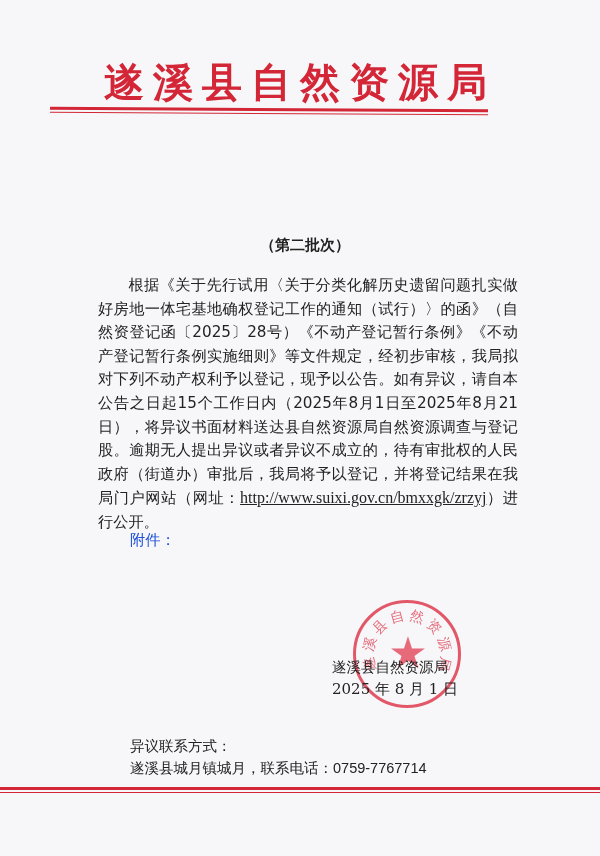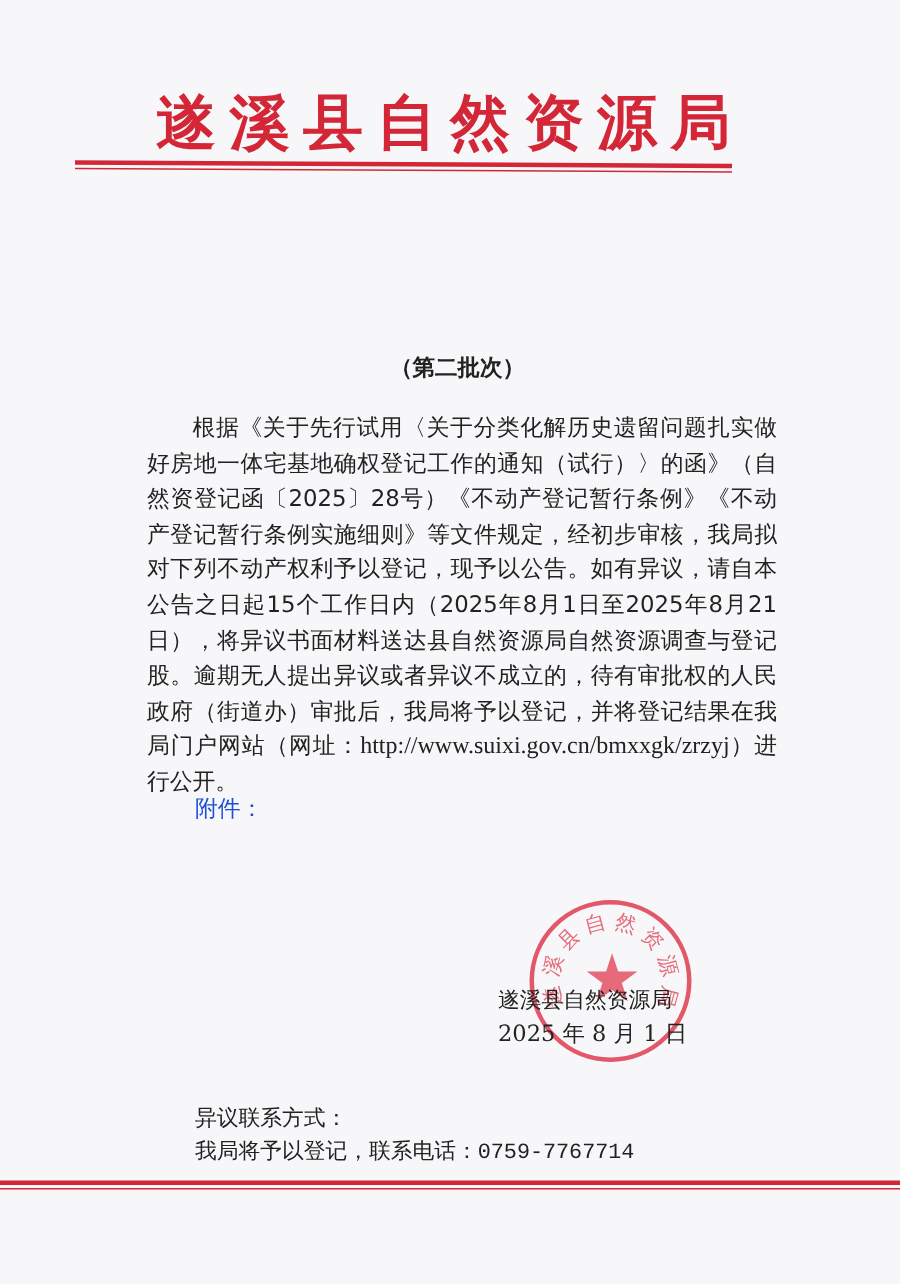--- a/index.html
+++ b/index.html
@@ -52,20 +52,21 @@
     font-family: "DejaVu Sans", sans-serif;
     font-size: 15.2px;
     line-height: 23.6px;
     text-align: justify;
     text-indent: 2em;
     color: #222;
   }
   .body-text .url {
     font-family: "Liberation Serif", serif;
     font-size: 16px;
+    text-decoration: underline;
   }
   .attachment {
     position: absolute; left: 130px; top: 528px; width: 390px;
     font-family: Liberation Serif, serif;
     font-size: 15.2px; line-height: 23.6px; color: #1d4ed8;
     display: flex;
   }
   .attachment .att-label { white-space: nowrap; }
   .attachment .att-text { flex: 1; text-align: justify; }
 
@@ -93,21 +94,21 @@
     font-family: "DejaVu Sans", sans-serif;
     font-size: 14.5px; line-height: 22px; color: #222;
     text-align: left;
   }
   .signature .sig-date { font-family: "DejaVu Serif", serif; font-size: 15px; }
   .contact {
     position: absolute; left: 130px; top: 735px; width: 380px;
     font-family: "DejaVu Sans", sans-serif;
     font-size: 14.5px; line-height: 22px; color: #222;
   }
-  .contact .phone { font-family: Liberation Mono, monospace; }
+  .contact .phone { font-family: Liberation Sans, sans-serif; }
 </style>
 </head>
 <body>
 
 <div class="page">
 
   <div class="org-header">遂溪县自然资源局</div>
   <div class="red-rule rule-top"></div>
 
   <div class="subtitle">（第二批次）</div>
@@ -132,17 +133,17 @@
     <div class="stamp-star">★</div>
   </div>
 
   <div class="signature">
     <div>遂溪县自然资源局</div>
     <div class="sig-date">2025 年 8 月 1 日</div>
   </div>
 
   <div class="contact">
     <div>异议联系方式：</div>
-    <div><span>我局将予以登记，联系电话：</span><span class="phone">0759-7767714</span></div>
+    <div><span>遂溪县城月镇城月，联系电话：</span><span class="phone">0759-7767714</span></div>
   </div>
 
   <div class="red-rule rule-bottom"></div>
 </div>
 
 </body></html>

